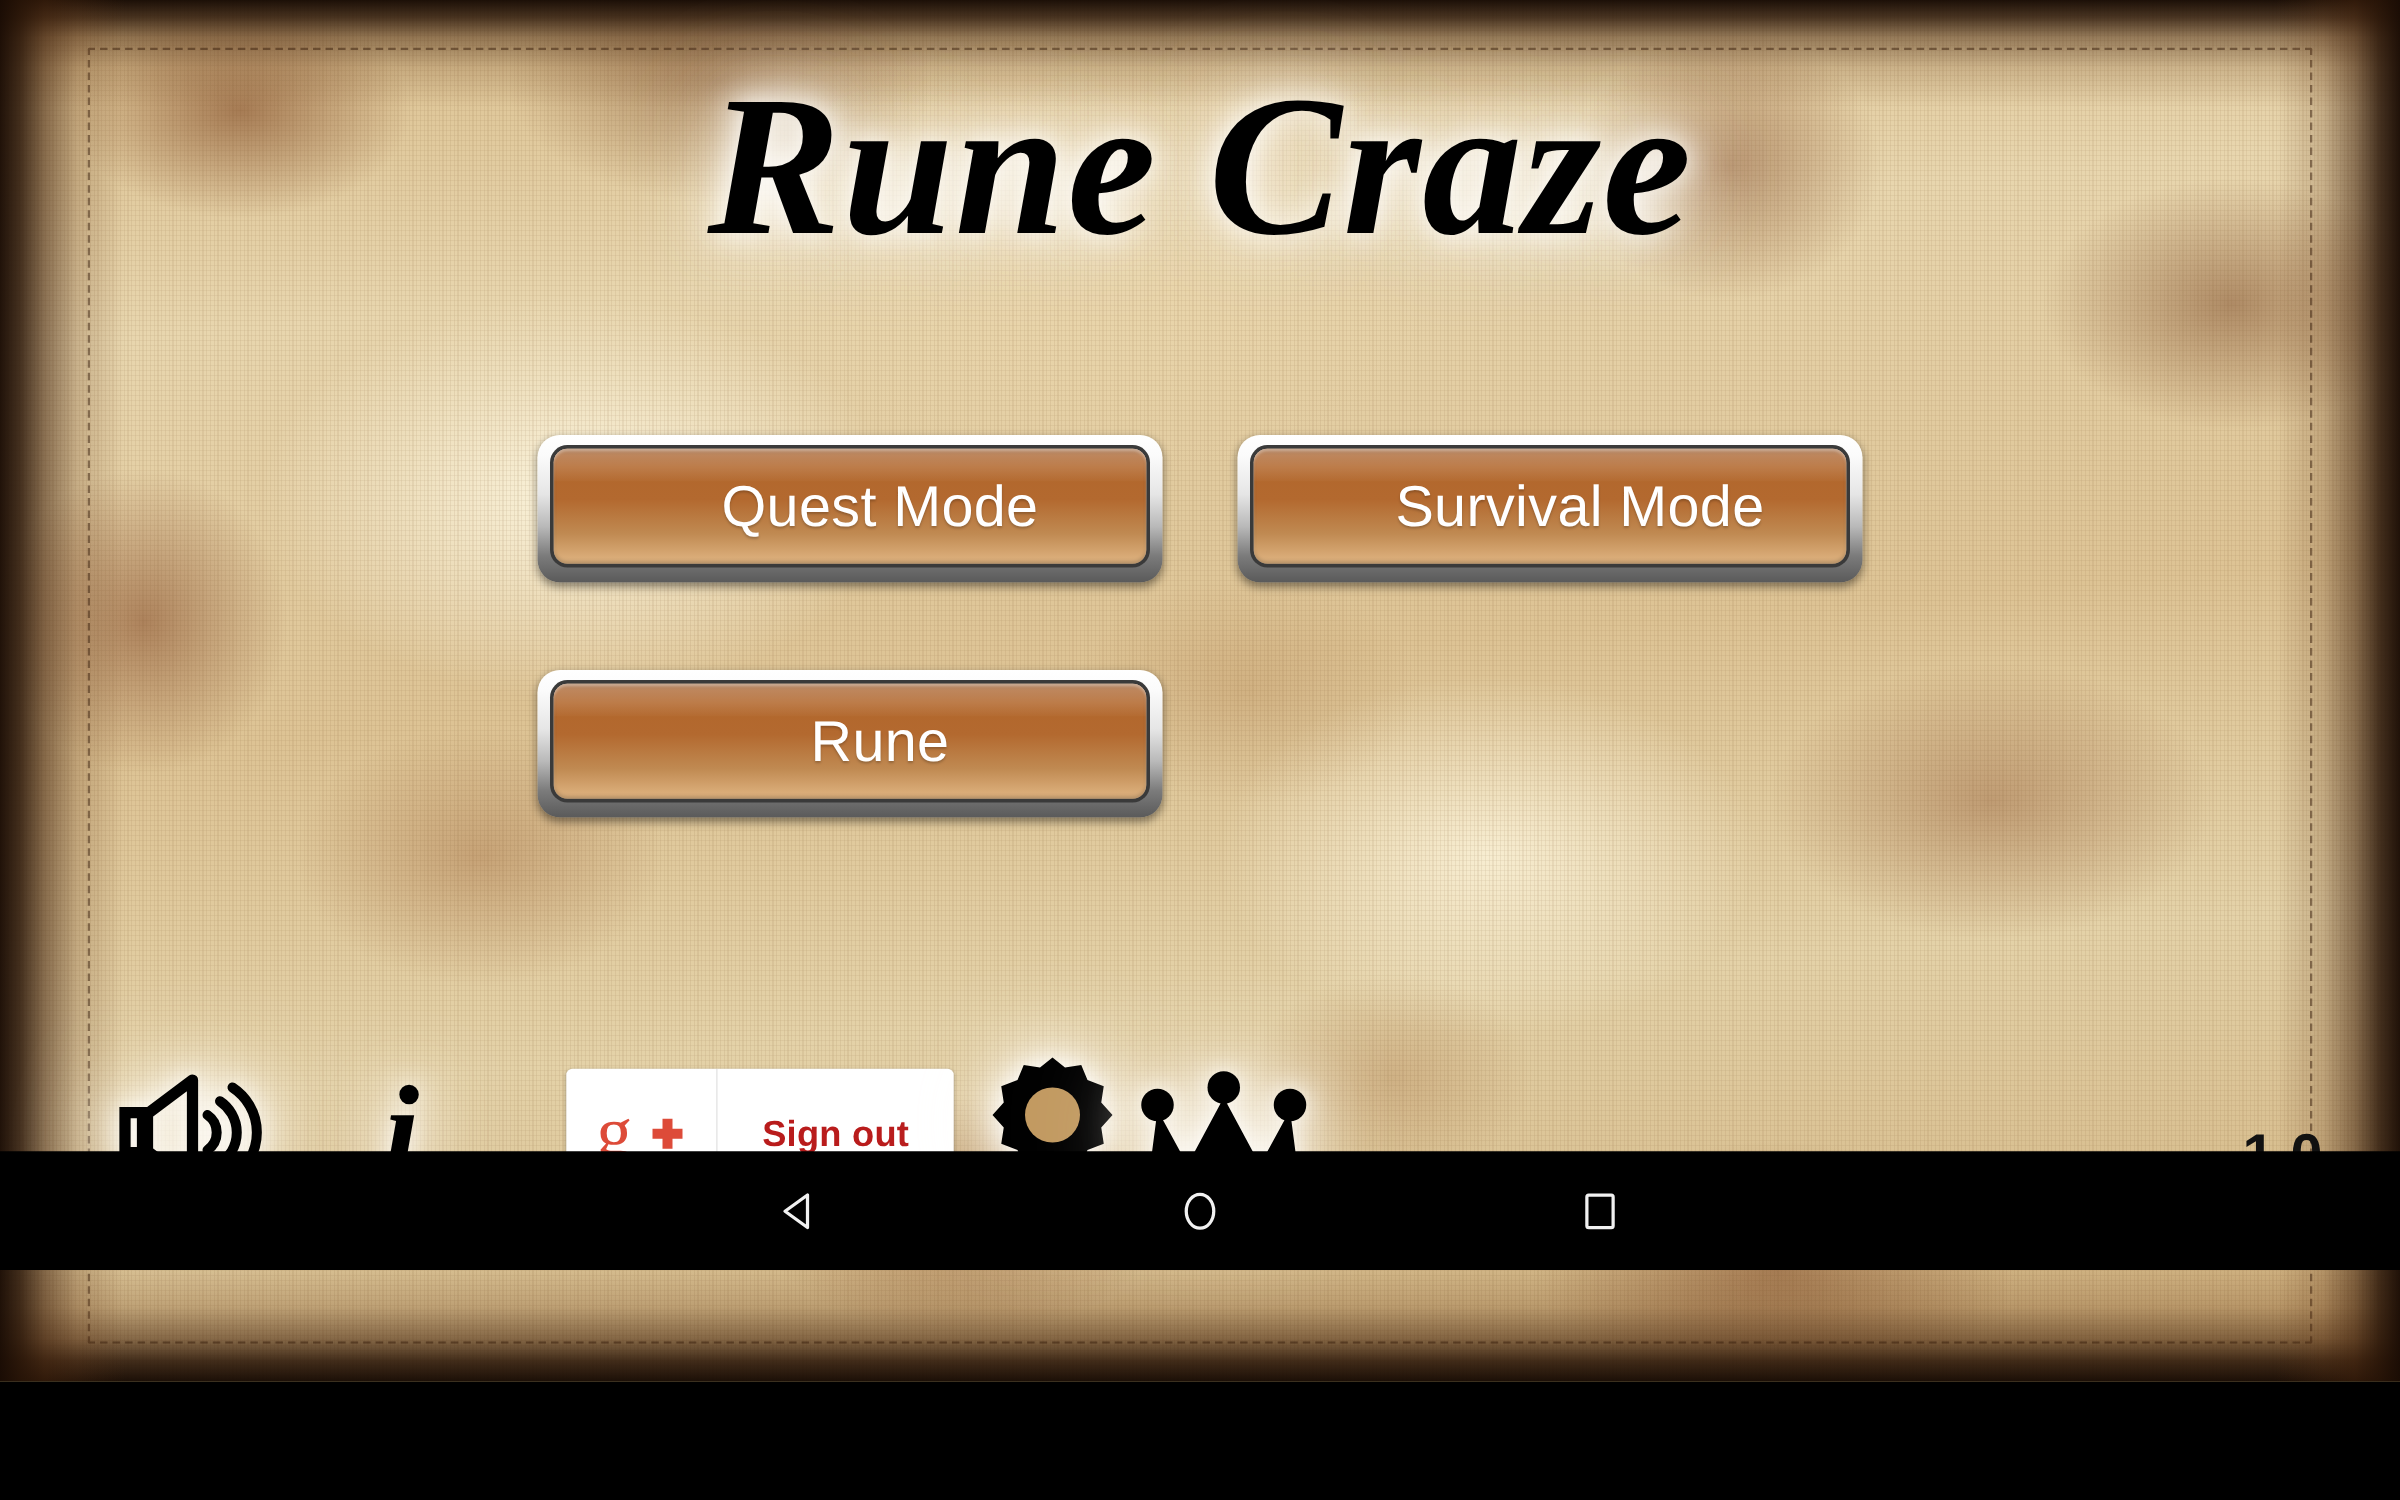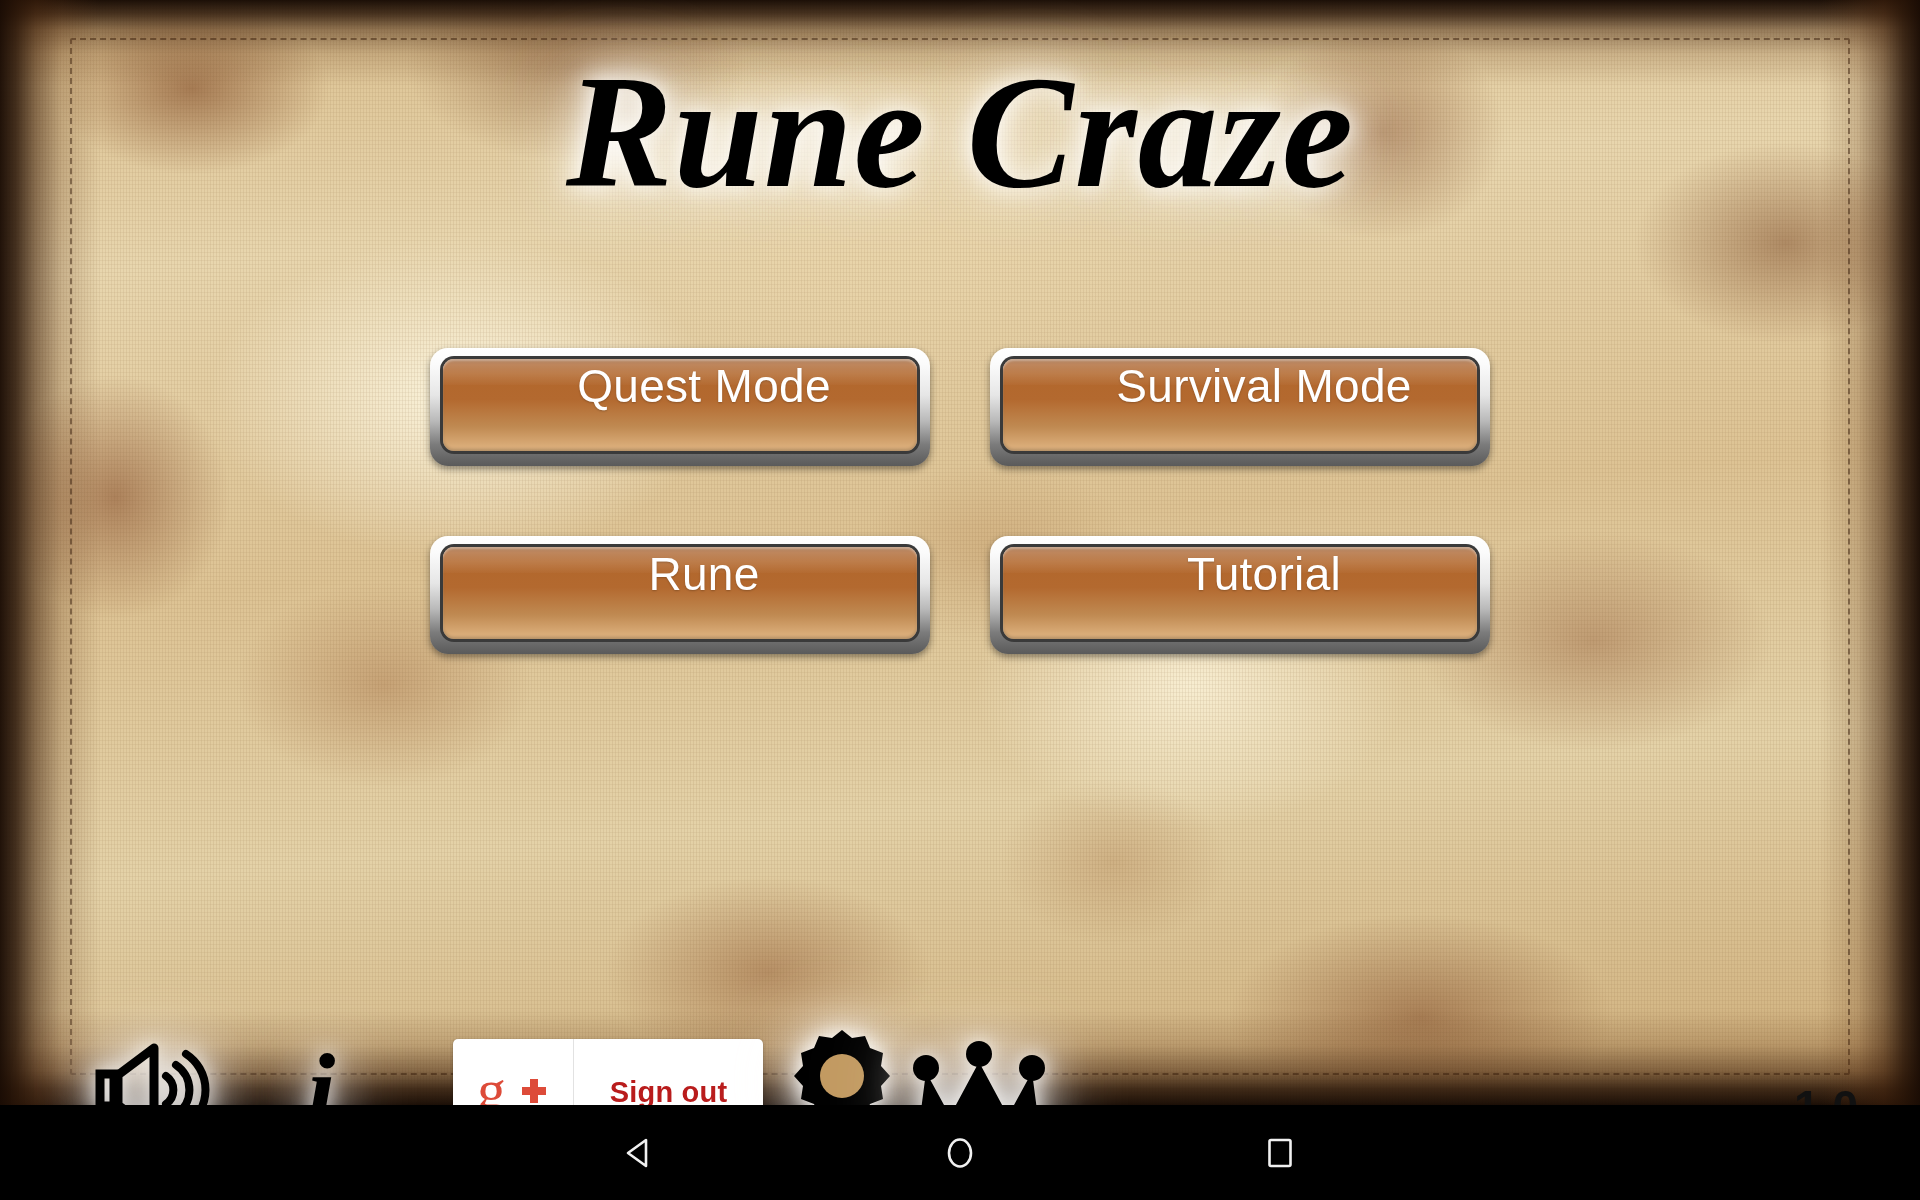--- a/index.html
+++ b/index.html
@@ -10,21 +10,21 @@
   body {
     width: 1920px;
     height: 1200px;
     overflow: hidden;
     font-family: "Liberation Sans", sans-serif;
   }
 
   #screen {
     position: relative;
     width: 1920px;
-    height: 1200px;
+    height: 1016px;
     background: #000;
   }
 
   
   #game-area {
     position: absolute;
     left: 0; top: 0;
     width: 1920px;
     height: 1105px;
     overflow: hidden;
@@ -139,21 +139,21 @@
         #b2672c 16%,
         #b3692f 44%,
         #c08a52 74%,
         #d9ab77 94%,
         #dcb07e 100%);
     box-shadow:
       0 0 0 3px #3a3a3a,
       inset 0 2px 2px rgba(255,255,255,0.30),
       inset 0 -2px 3px rgba(0,0,0,0.18);
     display: flex;
-    align-items: flex-start;
+    align-items: center;
     justify-content: center;
     overflow: hidden;
     padding-left: 48px;
   }
   .mbtn .gloss {
     position: absolute;
     left: 0; right: 0; top: 0;
     height: 26px;
     background: linear-gradient(to bottom, rgba(255,255,255,0.30), rgba(255,255,255,0.02));
     pointer-events: none;
@@ -300,26 +300,20 @@
       </span>
     </button>
 
     <button class="mbtn">
       <span class="inner">
         <span class="gloss"></span>
         <span class="label">Rune</span>
       </span>
     </button>
 
-    <button class="mbtn">
-      <span class="inner">
-        <span class="gloss"></span>
-        <span class="label">Tutorial</span>
-      </span>
-    </button>
 
   </div>
 
   <div id="bottombar">
 
     <div class="bicon" id="sound-icon">
       <svg width="118" height="96" viewBox="0 0 118 96" aria-hidden="true">
         <path d="M8 32 L8 64 L22 64 L22 32 Z" fill="none" stroke="#000" stroke-width="9"></path>
         <path d="M26 33 L26 63 L62 90 L62 6 Z" fill="none" stroke="#000" stroke-width="9" stroke-linejoin="round"></path>
         <path d="M74 34 A 17 17 0 0 1 74 62" fill="none" stroke="#000" stroke-width="8" stroke-linecap="round"></path>

